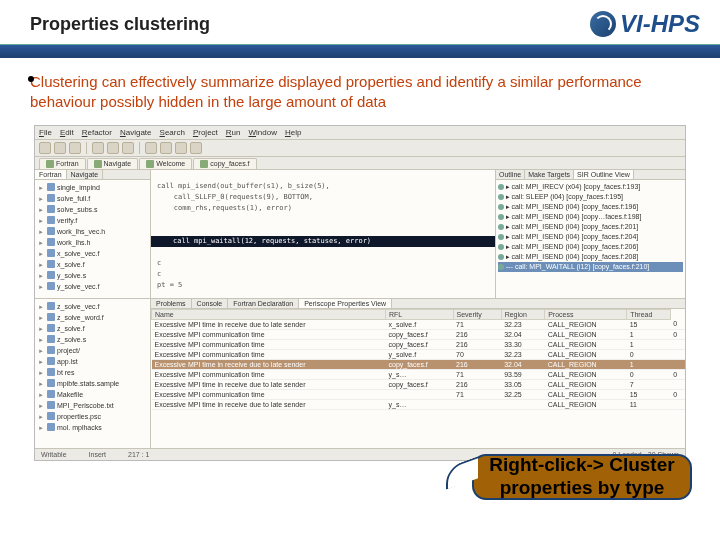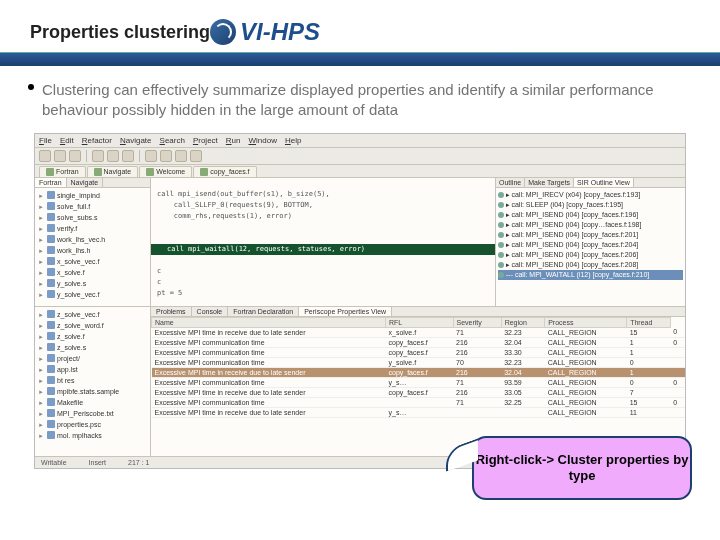--- a/index.html
+++ b/index.html
@@ -1,24 +1,24 @@
 <!DOCTYPE html>
 <html><head>
 <meta charset="utf-8">
 <style>
   * { box-sizing: border-box; margin: 0; padding: 0; }
   body { width: 720px; height: 540px; font-family: Arial, sans-serif; background: #fff; overflow: hidden; position: relative; }
-  .slide-header { display: flex; justify-content: flex-start; align-items: center; padding: 18px 20px 0 30px; }
+  .slide-header { display: flex; justify-content: space-between; align-items: center; padding: 10px 20px 0 30px; }
   .slide-title { font-size: 18px; font-weight: bold; color: #222; }
   .logo { display: flex; align-items: center; gap: 4px; }
   .logo-icon { width: 26px; height: 26px; background: linear-gradient(135deg,#3a6ea5,#1b3f6e); border-radius: 50%; position: relative; }
   .logo-icon::after { content:''; position:absolute; width:14px; height:14px; border:2px solid #fff; border-radius:50%; top:4px; left:4px; border-left-color:transparent; border-bottom-color:transparent;}
   .logo-text { font-size: 24px; font-weight: bold; font-style: italic; color: #1f4e8c; }
   .blue-band { height: 14px; background: linear-gradient(#2d5a9b,#1b3f6e); margin: 6px 0 0 0; border-top:1px solid #6a9; }
-  .body-text { padding: 14px 36px 8px 42px; font-size: 15px; color:#737373; line-height:1.35; position:relative; }
+  .body-text { padding: 14px 36px 8px 30px; font-size: 15px; color:#c2410c; line-height:1.35; position:relative; }
   .bullet { position:absolute; left:28px; top:18px; width:6px; height:6px; background:#000; border-radius:50%; }
   .ide { margin: 4px 34px 8px 34px; border:1px solid #bbb; font-family: Tahoma, sans-serif; font-size:8px; color:#333; background:#eceae5; }
   .ide-menu { background:#eceae5; padding:2px 4px; border-bottom:1px solid #c8c4b8; }
   .ide-menu span { margin-right:8px; cursor:pointer; }
   .ide-menu span u { text-decoration:underline; }
   .ide-toolbar { background:#eceae5; padding:2px 4px; border-bottom:1px solid #c8c4b8; display:flex; gap:3px; align-items:center; }
   .tb-btn { width:12px; height:12px; background:#d9d4c6; border:1px solid #b8b099; border-radius:2px; }
   .tb-sep { width:1px; height:12px; background:#c0bcae; margin:0 2px; }
   .ide-tabs { background:#eceae5; padding:1px 4px 0 4px; border-bottom:1px solid #c8c4b8; display:flex; gap:1px; }
   .ed-tab { padding:1px 6px; background:#f6f3ea; border:1px solid #c8c4b8; border-bottom:none; border-radius:2px 2px 0 0; font-size:7px; display:flex; align-items:center; gap:2px;}
@@ -27,41 +27,41 @@
   .sidebar { width:116px; border-right:1px solid #c8c4b8; background:#fdfcf8; overflow:hidden; }
   .side-tabs { display:flex; font-size:7px; background:#eceae5; border-bottom:1px solid #c8c4b8; }
   .side-tab { padding:1px 4px; border-right:1px solid #c8c4b8; }
   .side-tab.active { background:#fdfcf8; }
   .tree { padding:2px 2px; font-size:7px; line-height:11px; }
   .tree-row { display:flex; align-items:center; gap:2px; white-space:nowrap; overflow:hidden; }
   .tw { width:8px; text-align:center; color:#888; }
   .ti { width:8px; height:8px; background:#7a9cc6; border-radius:1px; }
   .editor { flex:1; background:#fdfcf8; position:relative; font-family:Menlo,monospace; font-size:7px; line-height:11px; color:#555; }
   .editor-line { padding-left:6px; white-space:pre; }
-  .editor-hl { background:#14532d; color:#fff; padding-left:16px; }
+  .editor-hl { background:#0f172a; color:#fff; padding-left:22px; }
   .outline { width:190px; border-left:1px solid #c8c4b8; background:#fdfcf8; overflow:hidden;}
   .out-tabs { display:flex; font-size:7px; background:#eceae5; border-bottom:1px solid #c8c4b8; }
   .out-tab { padding:1px 3px; border-right:1px solid #c8c4b8; white-space:nowrap;}
   .out-tab.active { background:#fdfcf8; }
   .out-list { padding:2px; font-size:7px; line-height:10px; }
   .out-row { display:flex; gap:2px; white-space:nowrap; overflow:hidden;}
   .out-row.sel { background:#6b8fb8; color:#fff; }
   .dot-g { width:6px; height:6px; background:#7a9; border-radius:50%; flex-shrink:0; margin-top:2px;}
   .ide-bottom { display:flex; height:150px; border-top:1px solid #c8c4b8;}
   .prop-area { flex:1; background:#fdfcf8; overflow:hidden; }
   .prop-tabs { display:flex; font-size:7px; background:#eceae5; border-bottom:1px solid #c8c4b8;}
   .prop-tab { padding:1px 5px; border-right:1px solid #c8c4b8; display:flex; align-items:center; gap:2px;}
   .prop-tab.active{ background:#fdfcf8;}
   .prop-table { width:100%; border-collapse:collapse; font-size:7px;}
   .prop-table th { text-align:left; background:#eceae5; border:1px solid #d4d0c4; padding:1px 3px; font-weight:normal; color:#444;}
   .prop-table td { border-bottom:1px solid #eee; padding:1px 3px; white-space:nowrap; overflow:hidden;}
   .prop-table tr.sel td { background:#b8916f; color:#fff;}
   .left-tree-bottom { width:116px; border-right:1px solid #c8c4b8; background:#fdfcf8; font-size:7px; line-height:11px; padding:2px; overflow:hidden;}
   .status-bar { background:#eceae5; border-top:1px solid #c8c4b8; font-size:7px; padding:2px 6px; display:flex; gap:22px; color:#555;}
-  .callout { position:absolute; right:28px; bottom:40px; width:220px; height:64px; background:#f0abfc; border:2px solid #1b3f6e; border-radius:14px; display:flex; align-items:center; justify-content:center; font-size:13px; font-weight:bold; color:#000; text-align:center; line-height:1.2;}
+  .callout { position:absolute; right:28px; bottom:40px; width:220px; height:46px; background:#a16207; border:2px solid #1b3f6e; border-radius:14px; display:flex; align-items:center; justify-content:center; font-size:19px; font-weight:bold; color:#000; text-align:center; line-height:1.2;}
   .callout::before { content:''; position:absolute; left:-28px; top:6px; width:30px; height:20px; background:#fff; border:2px solid #1b3f6e; border-right:none; border-bottom:none; border-radius:16px 0 0 0; transform:skewY(-20deg);}
 </style>
 </head>
 <body>
 
 <div class="slide-header">
   <div class="slide-title">Properties clustering</div>
   <div class="logo">
     <div class="logo-icon"></div>
     <div class="logo-text">VI-HPS</div>

